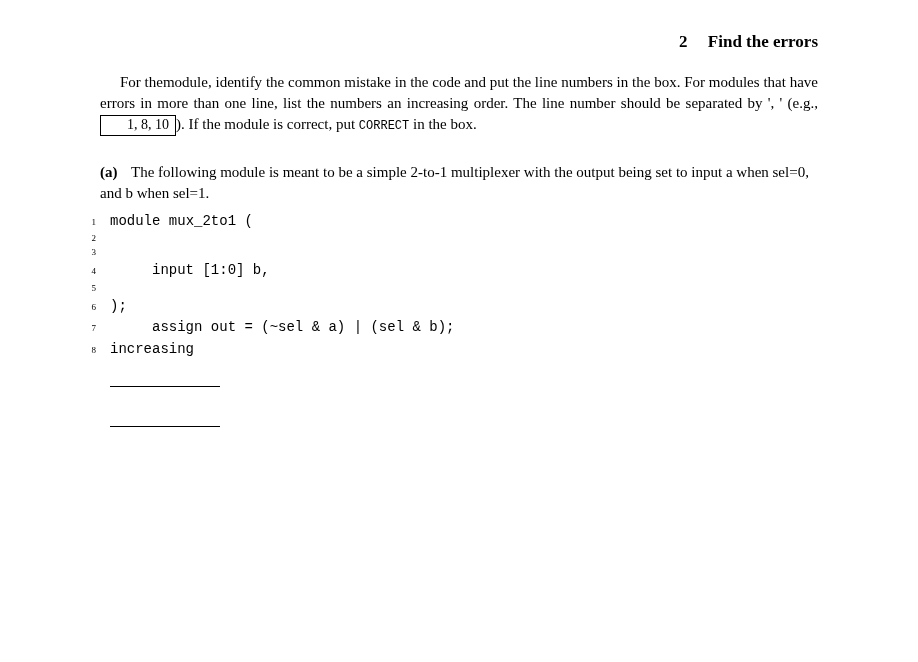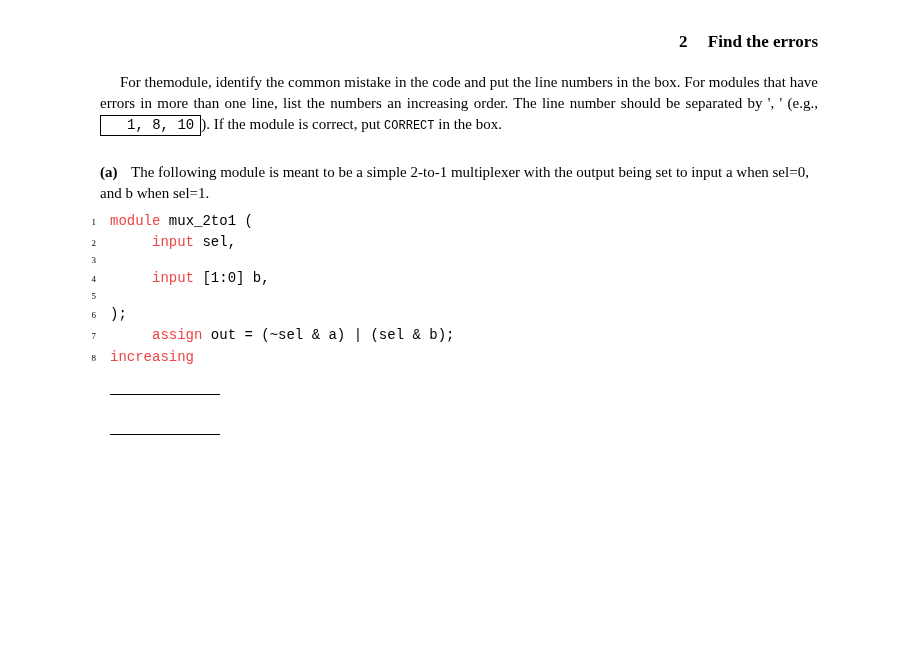--- a/index.html
+++ b/index.html
@@ -24,21 +24,21 @@
       margin-right: 16px;
     }
     .intro-para {
       text-indent: 20px;
       margin-bottom: 26px;
       text-align: justify;
     }
     .inline-box {
       display: inline-block;
       border: 1px solid #000;
-      font-family: Liberation Mono, monospace;
+      font-family: Liberation Serif, serif;
       padding: 1px 6px;
       font-size: 14px;
       vertical-align: baseline;
       line-height: 1.2;
     }
     .tt {
       font-family: 'Courier New', Courier, monospace;
       font-size: 12px;
     }
     .item-para {
@@ -64,21 +64,21 @@
       width: 24px;
       text-align: right;
       margin-right: 14px;
       flex-shrink: 0;
     }
     .code-text {
       font-family: 'Courier New', Courier, monospace;
       font-size: 14px;
       white-space: pre;
     }
-    .kw { color: #ef4444; }
+    .kw { color: #000000; }
     .answer-line {
       border-bottom: 1px solid #000;
       width: 110px;
       height: 18px;
       margin-left: 10px;
       margin-top: 8px;
     }
   </style>
 </head>
 <body>
@@ -97,21 +97,20 @@
   <span>The following module is meant to be a simple 2-to-1 multiplexer with the output being set to input a when sel=0, and b when sel=1.</span>
 </p>
 
 <div class="code-block" id="code-block">
     <div class="code-line">
       <span class="line-num">1</span>
       <span class="code-text"><span class="kw">module</span><span> mux_2to1 (</span></span>
     </div>
     <div class="code-line">
       <span class="line-num">2</span>
-      <span class="code-text"><span>     </span><span class="kw">input</span><span> sel,</span></span>
     </div>
     <div class="code-line">
       <span class="line-num">3</span>
     </div>
     <div class="code-line">
       <span class="line-num">4</span>
       <span class="code-text"><span>     </span><span class="kw">input</span><span> [1:0] b,</span></span>
     </div>
     <div class="code-line">
       <span class="line-num">5</span>

